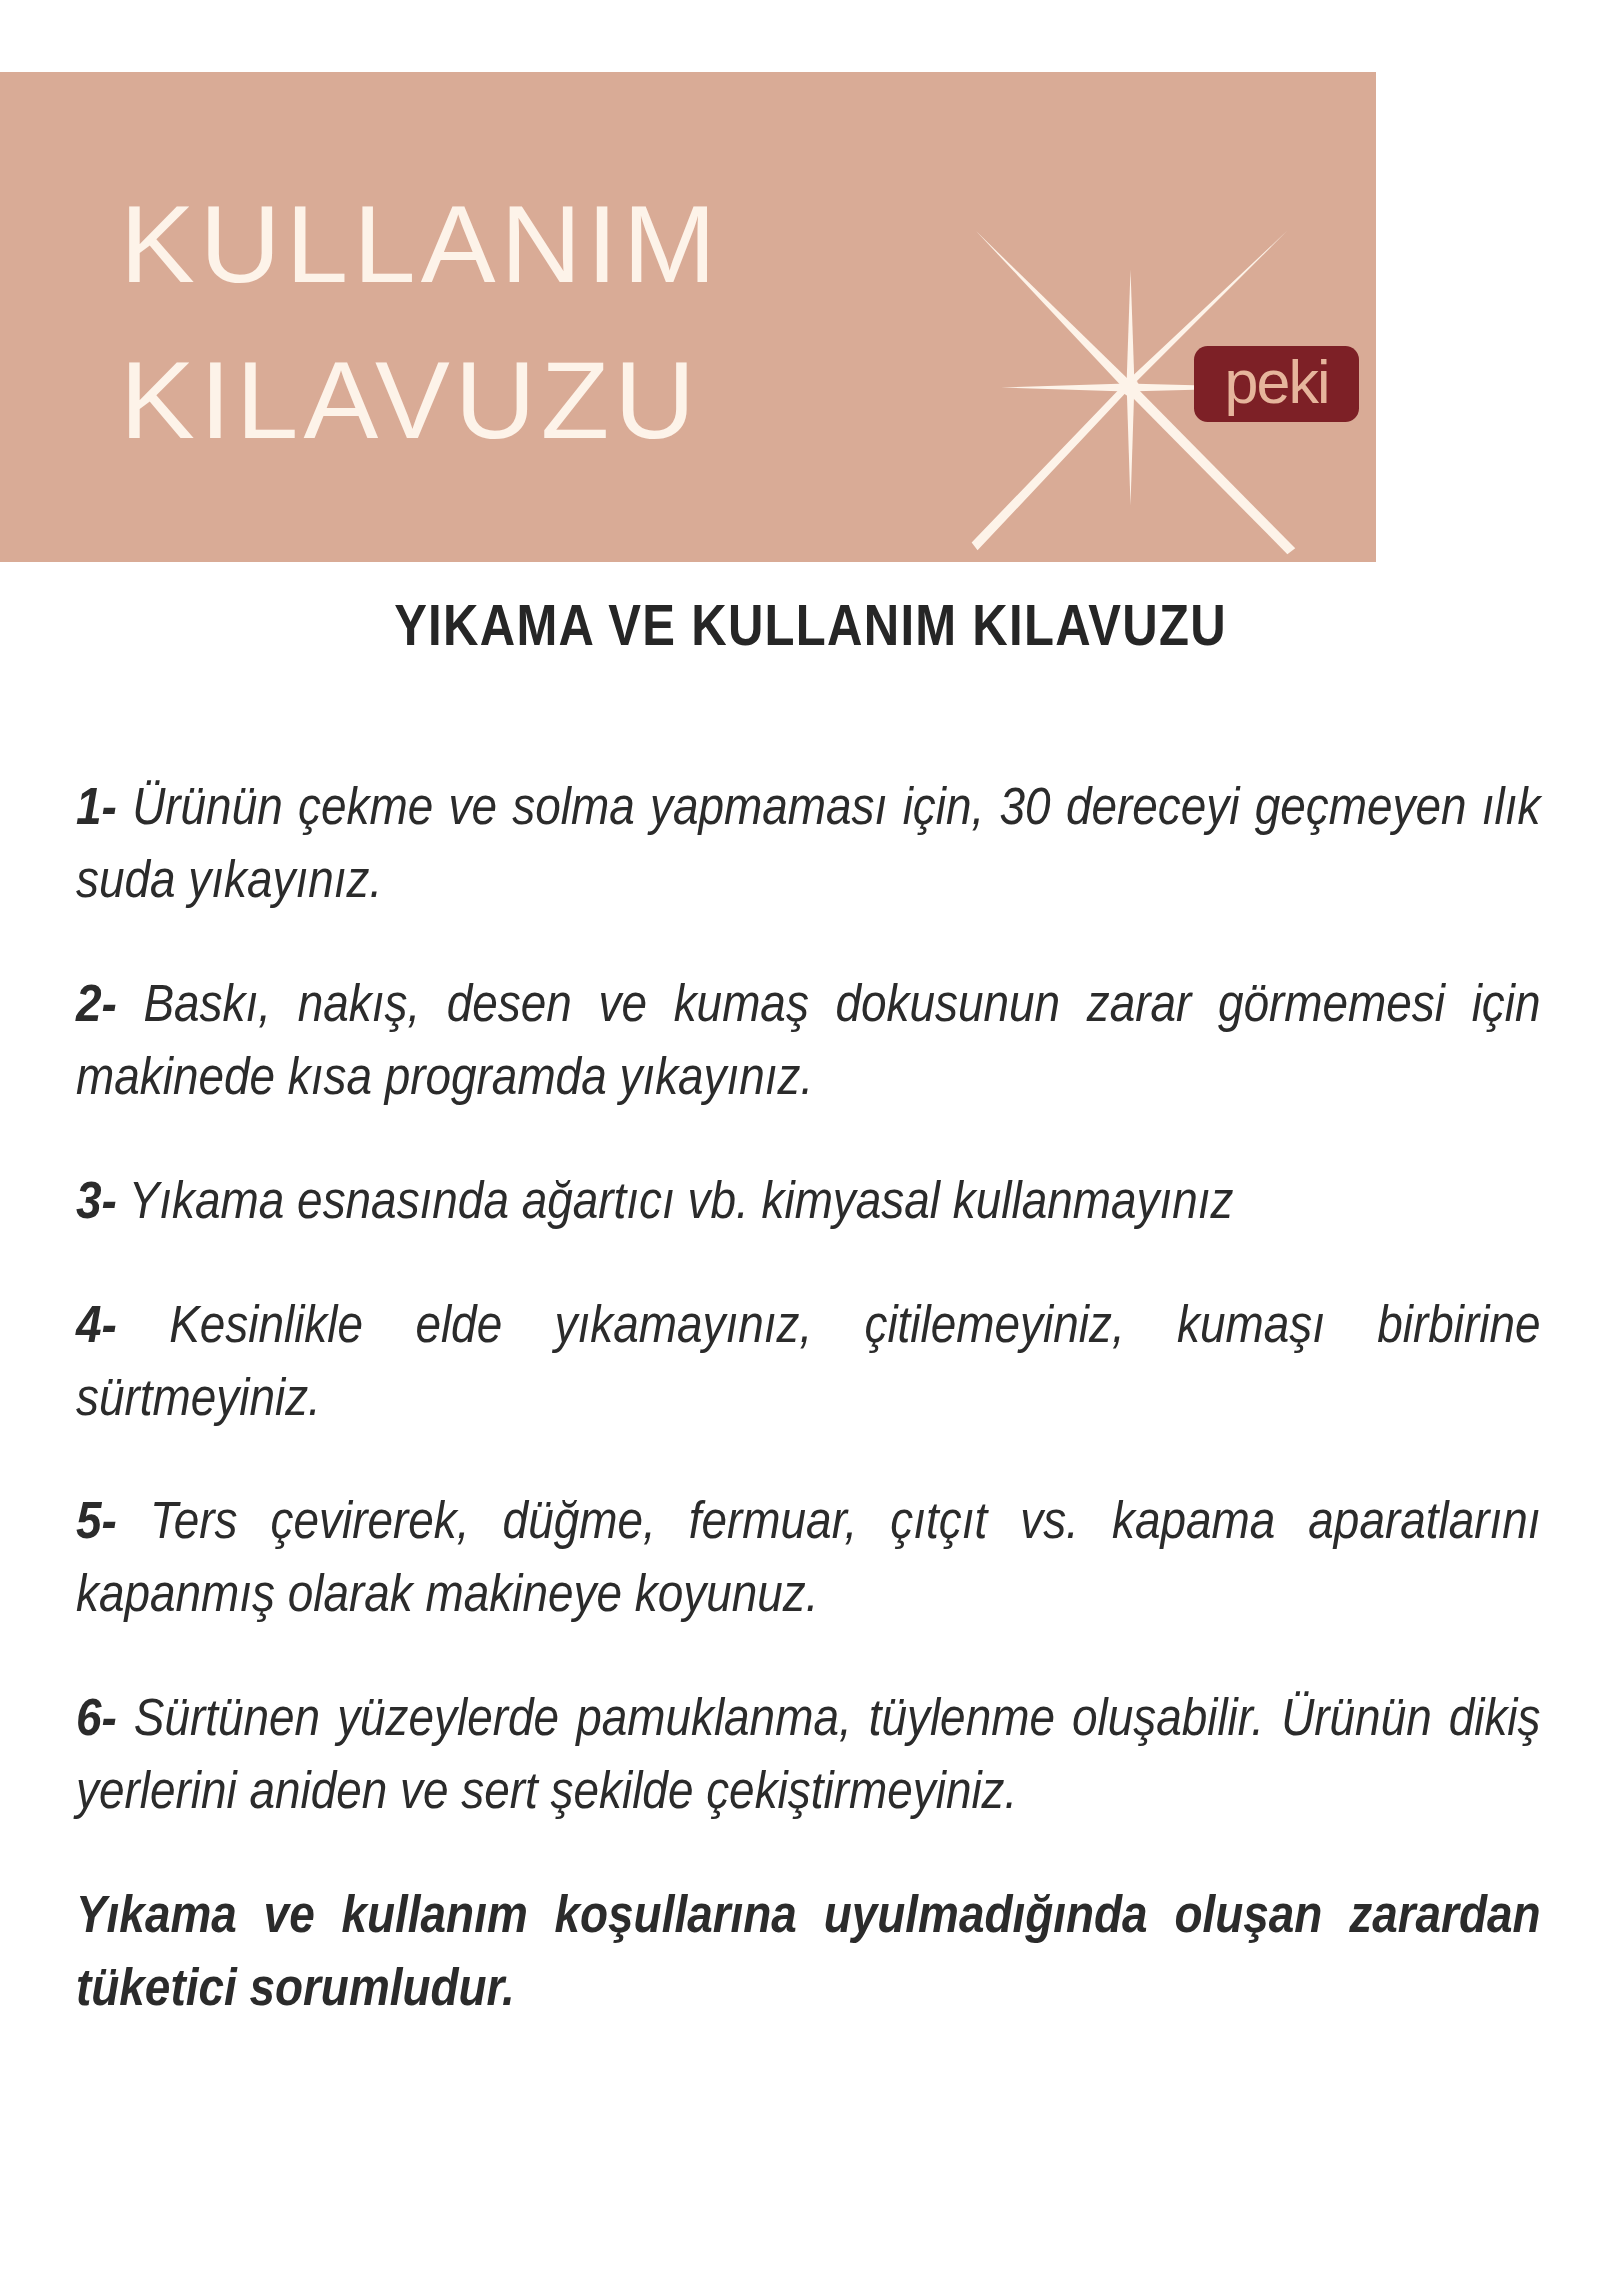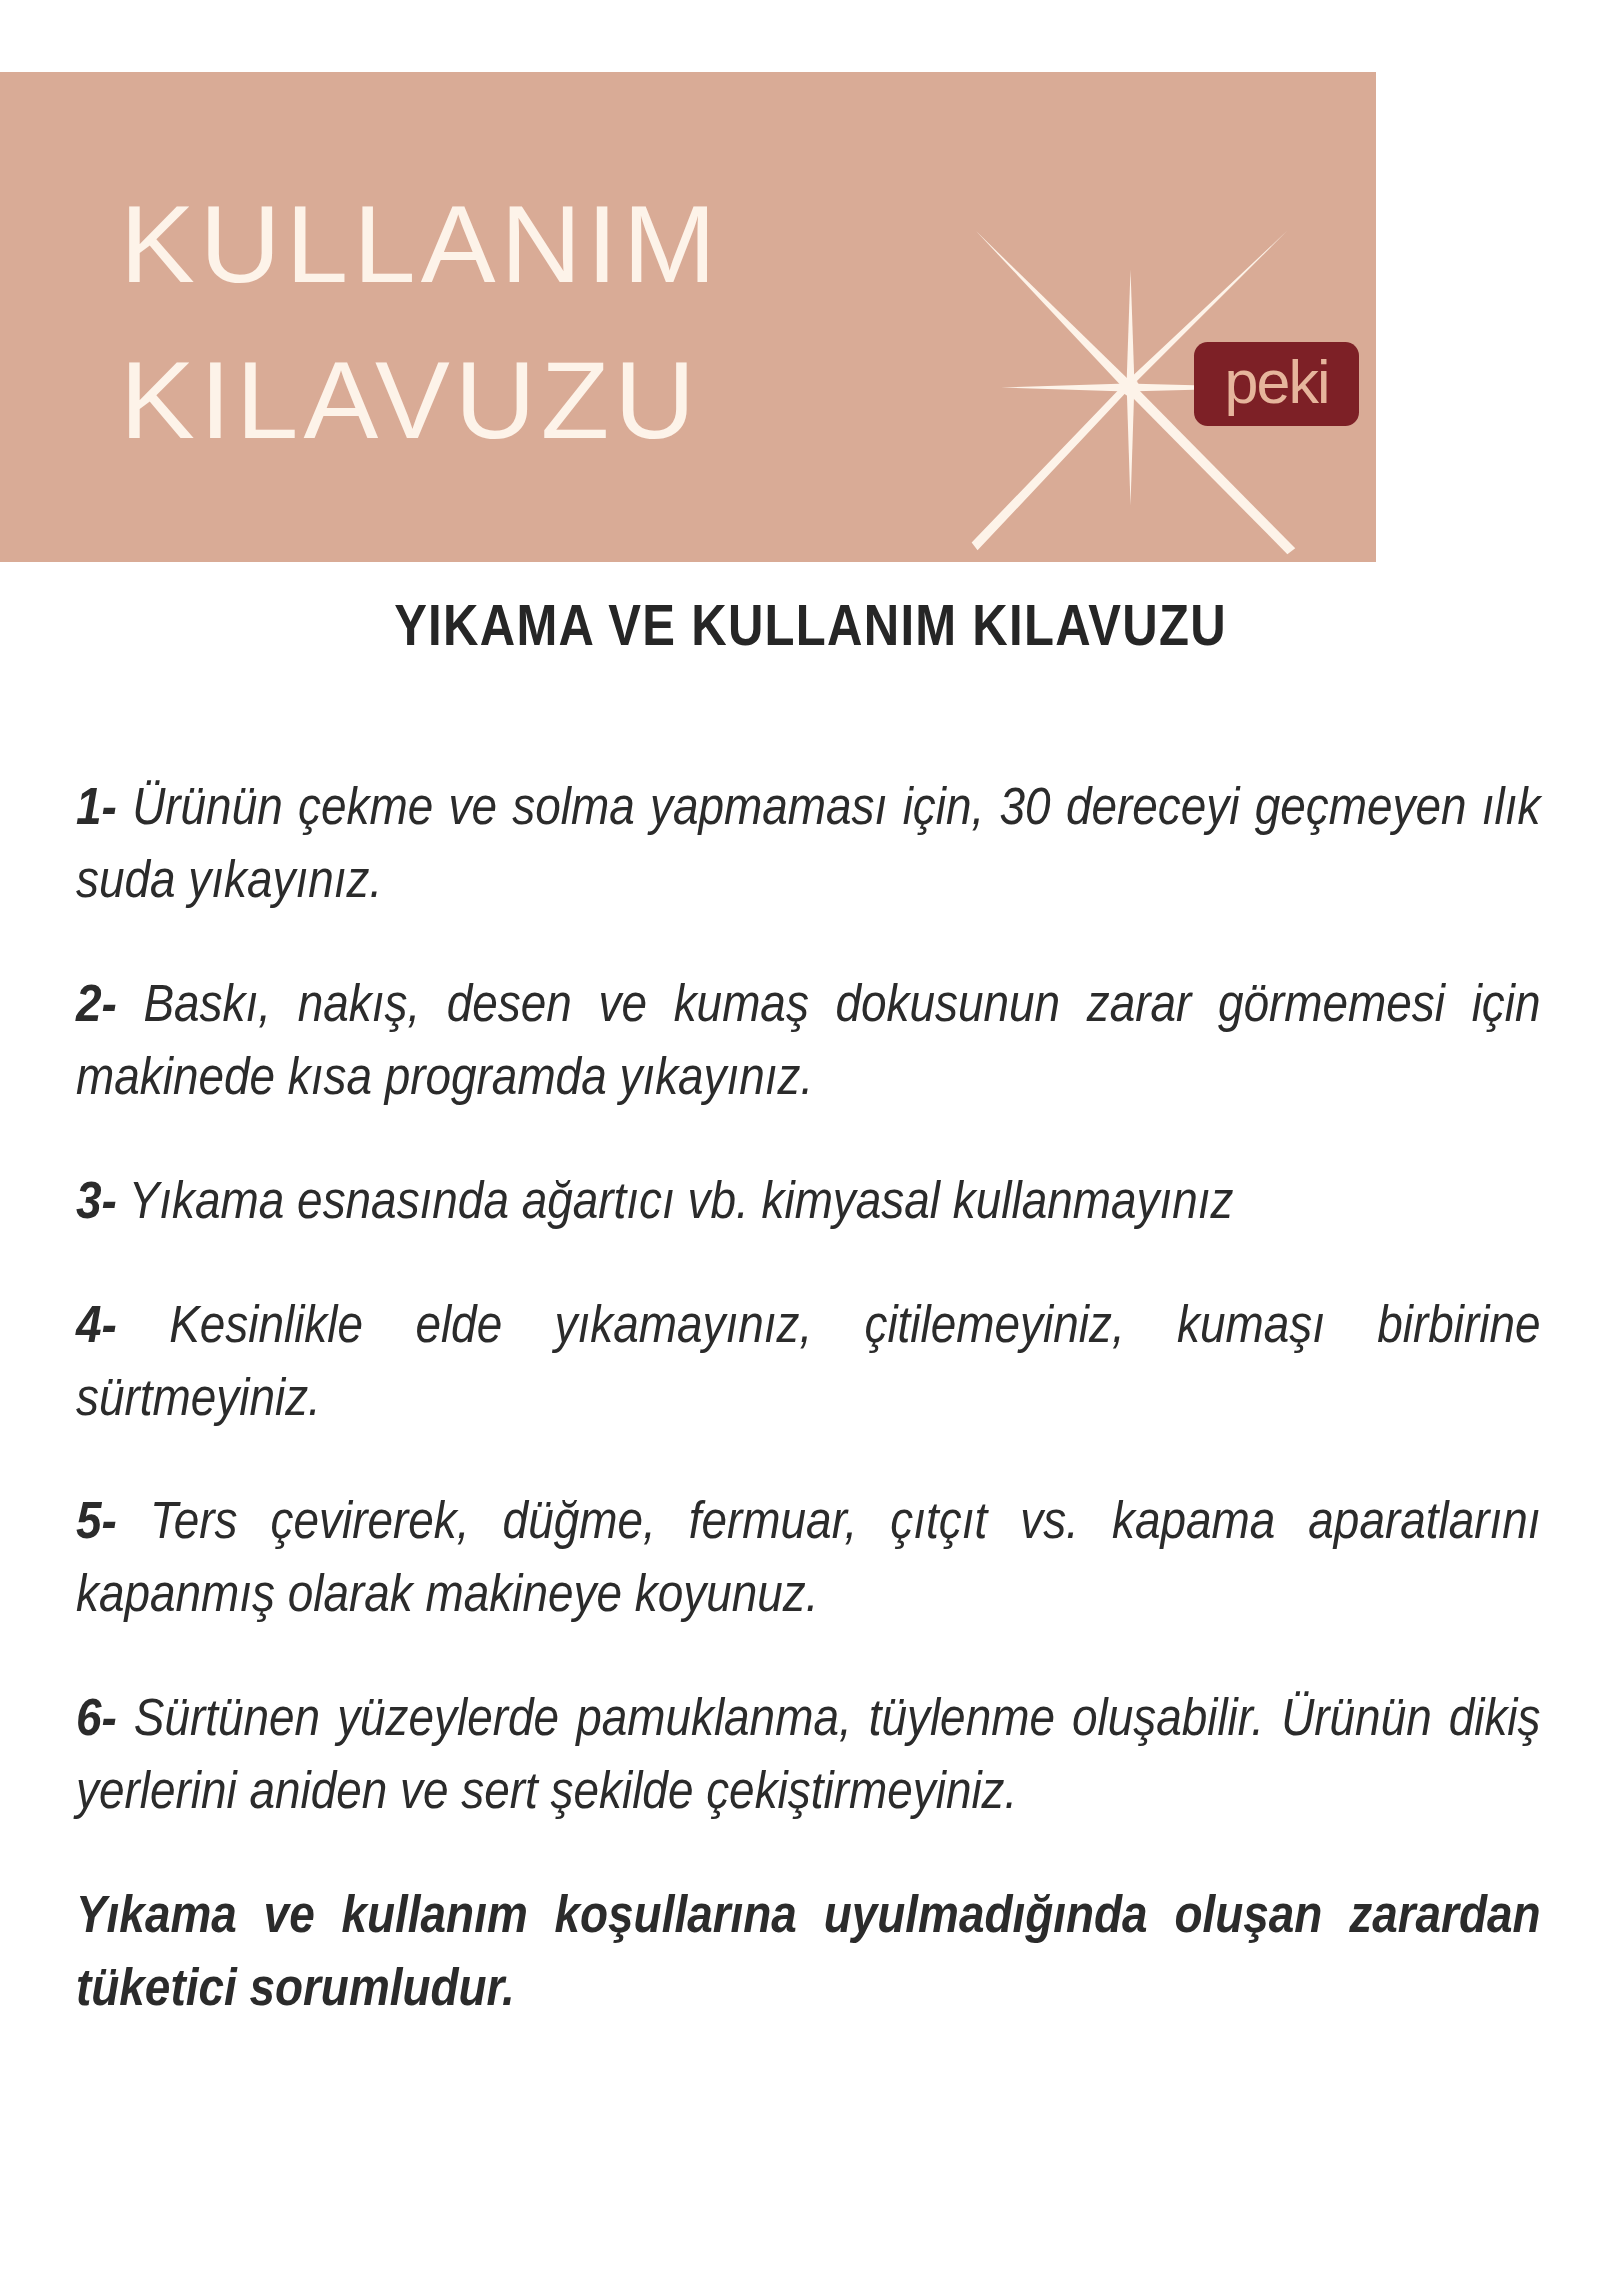--- a/index.html
+++ b/index.html
@@ -52,20 +52,21 @@
     height: 353px;
     pointer-events: none;
   }
 
   
   .logo-lockup {
     position: absolute;
     left: 1194px;
     top: 270px;
     display: flex;
+    align-items: center;
     gap: 21.6px;
   }
   .logo-badge {
     background: #7d2026;
     border-radius: 13.7px;
     padding: 9.8px 15.7px 13.7px 15.7px;
     display: flex;
     align-items: center;
     justify-content: center;
     min-width: 165px;

